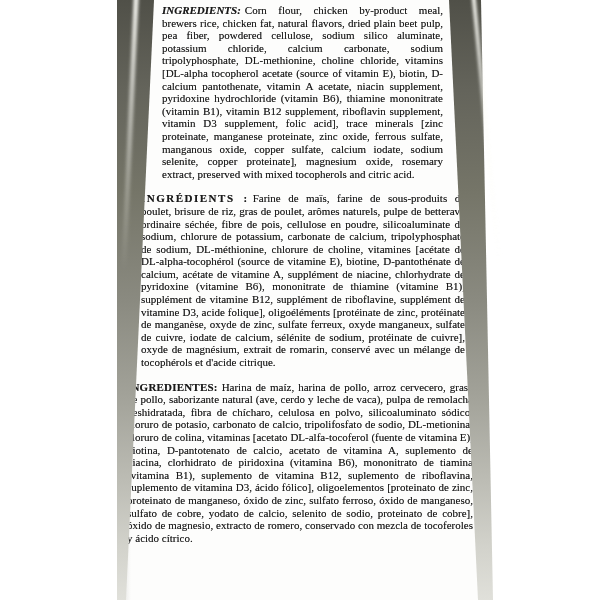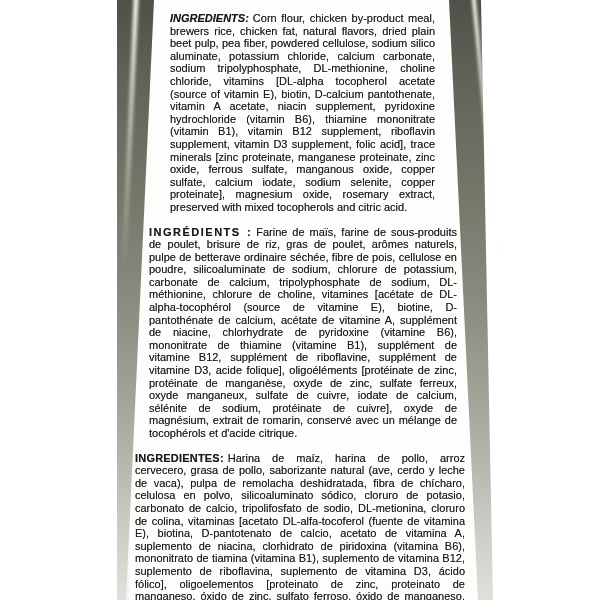--- a/index.html
+++ b/index.html
@@ -38,21 +38,21 @@
     clip-path:polygon(37px 0, 332px 0, 361px 600px, 9px 600px);
     z-index:3;
     color:#1a1a1a;
   }
   .sec{
     text-align:justify;
     font-size:11px;
     line-height:12.6px;
     text-shadow:0 0 0.5px rgba(20,20,20,0.55);
   }
-  .sec p{margin:8px;}
+  .sec p{margin:0;font-family:Liberation Serif, serif;}
   .sec-heading{font-weight:bold;margin-right:4px;}
   .sec-en{padding:4px 50px 0 45px;}
   .sec-en .sec-heading{font-style:italic;}
   .sec-fr{margin-top:12px;padding:0 28px 0 24px;}
   .sec-fr .sec-heading{letter-spacing:1.5px;}
   .sec-es{margin-top:12px;padding:0 20px 0 10px;}
   .sec-es .sec-heading{letter-spacing:0.2px;}
 </style>
 </head>
 <body>

